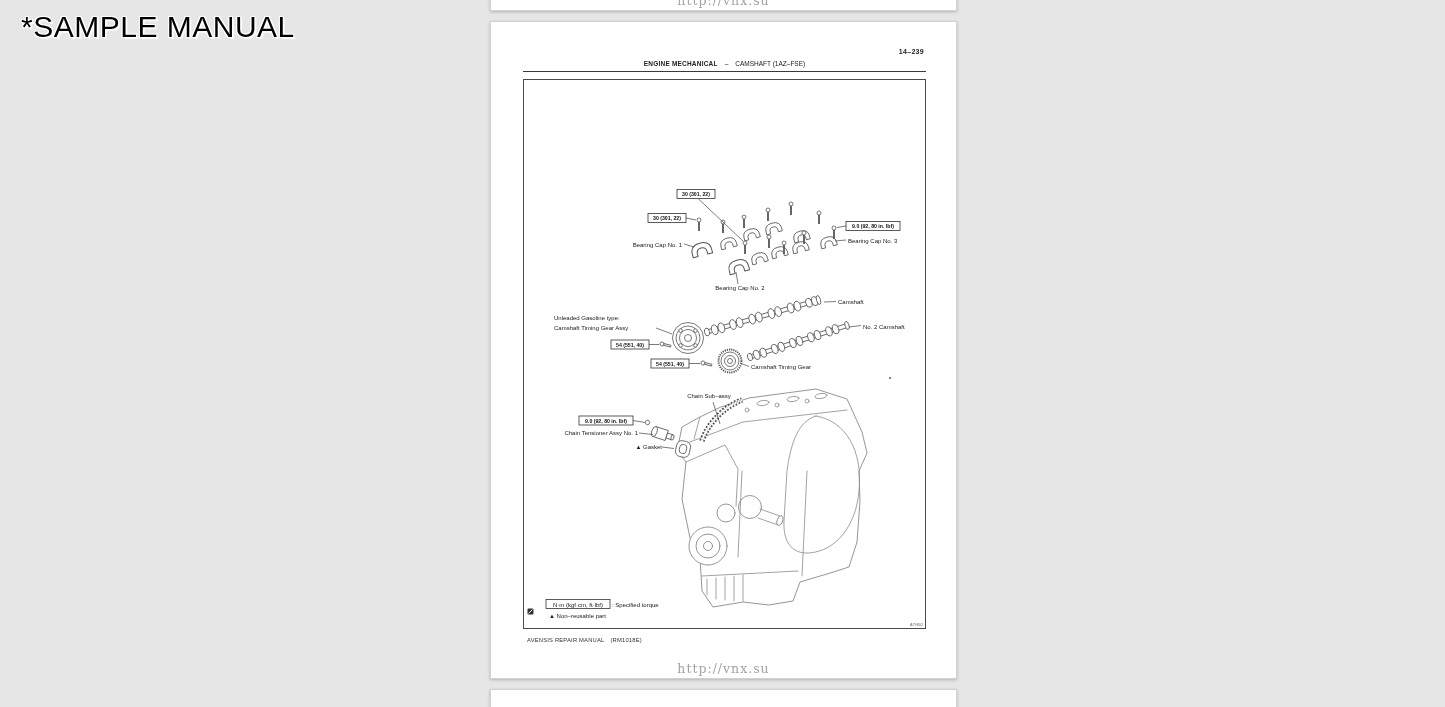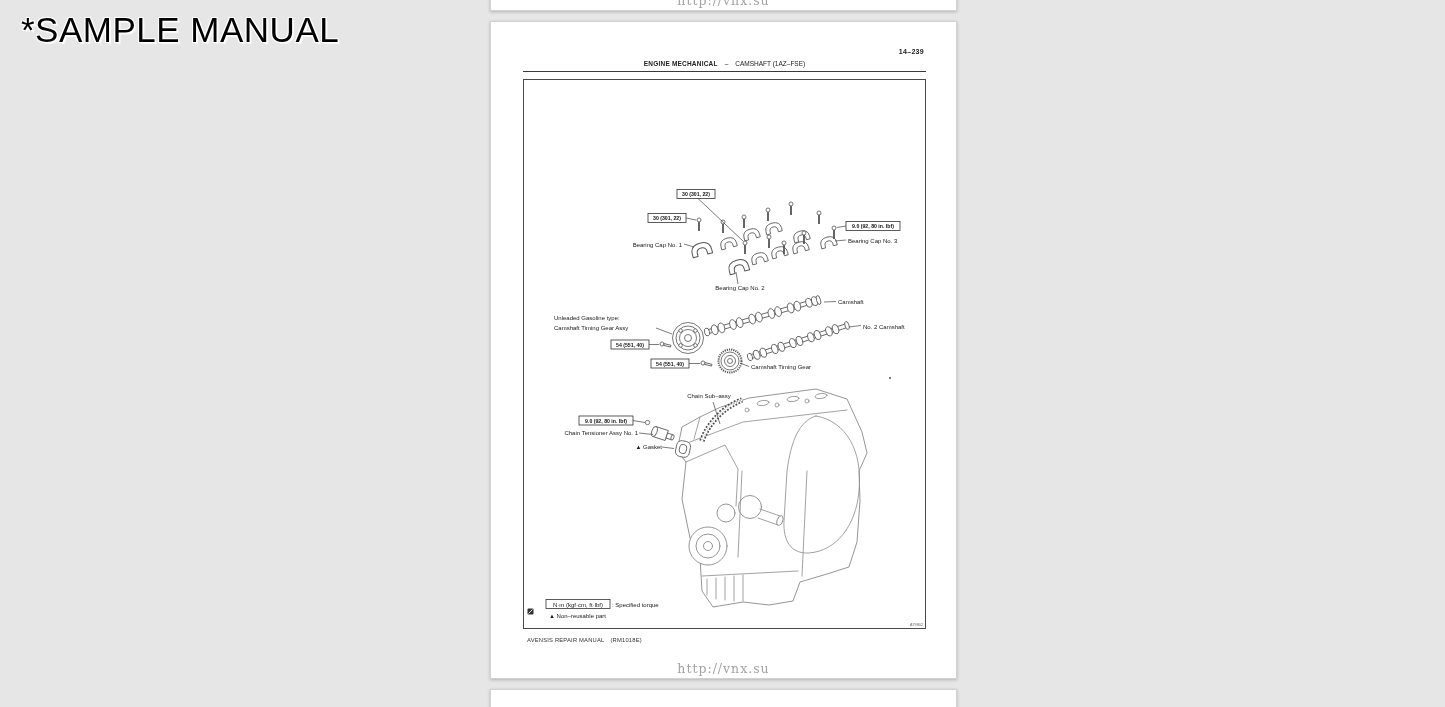--- a/index.html
+++ b/index.html
@@ -4,21 +4,21 @@
 <style>
   * { margin:0; padding:0; box-sizing:border-box; }
   html,body { width:1445px; height:707px; overflow:hidden; }
   body {
     background:#e6e6e6;
     font-family:"Liberation Sans", sans-serif;
     position:relative;
   }
   .sample-label {
     position:absolute; left:21px; top:10px;
-    font-size:35px; color:#000; letter-spacing:0.5px;
+    font-size:30px; color:#000; letter-spacing:0.5px;
     text-shadow:-1px -1px 0 #fff, 1px -1px 0 #fff, -1px 1px 0 #fff, 1px 1px 0 #fff, 2px 2px 1px rgba(255,255,255,.8);
     z-index:5;
   }
   .page {
     position:absolute; left:490px; width:467px; background:#fff;
     border:1px solid #d2d2d2;
     box-shadow:0 1px 3px rgba(0,0,0,.22);
   }
   .page-prev { top:-50px; height:61px; }
   .page-next { top:689px; height:60px; }

